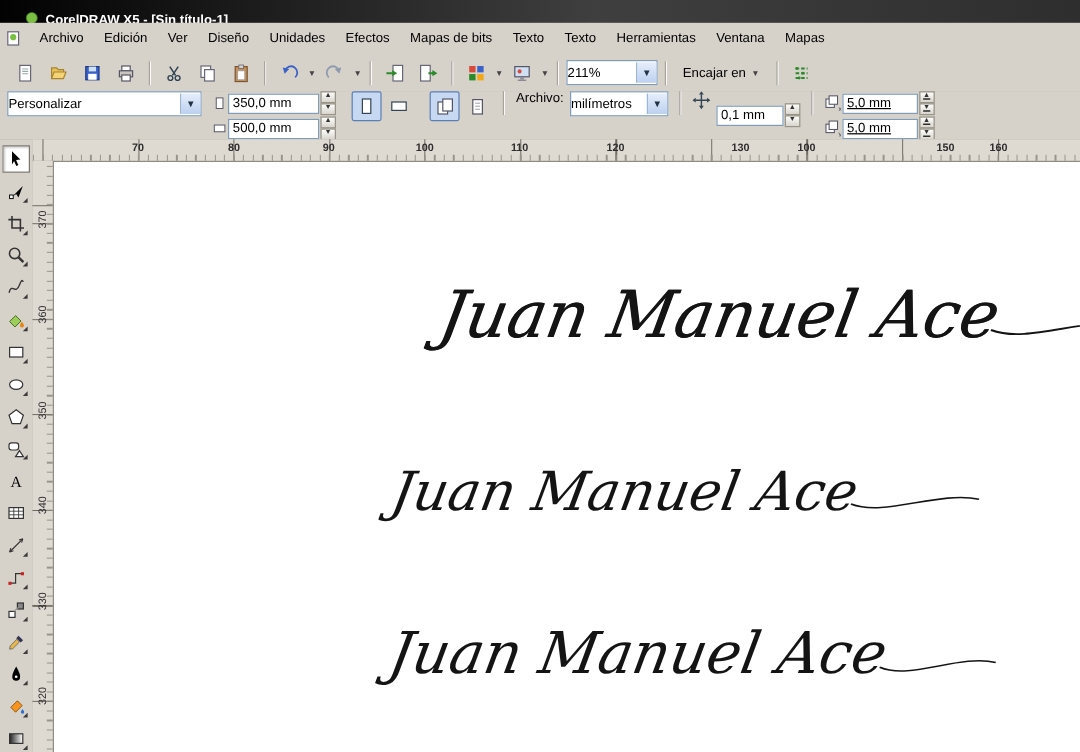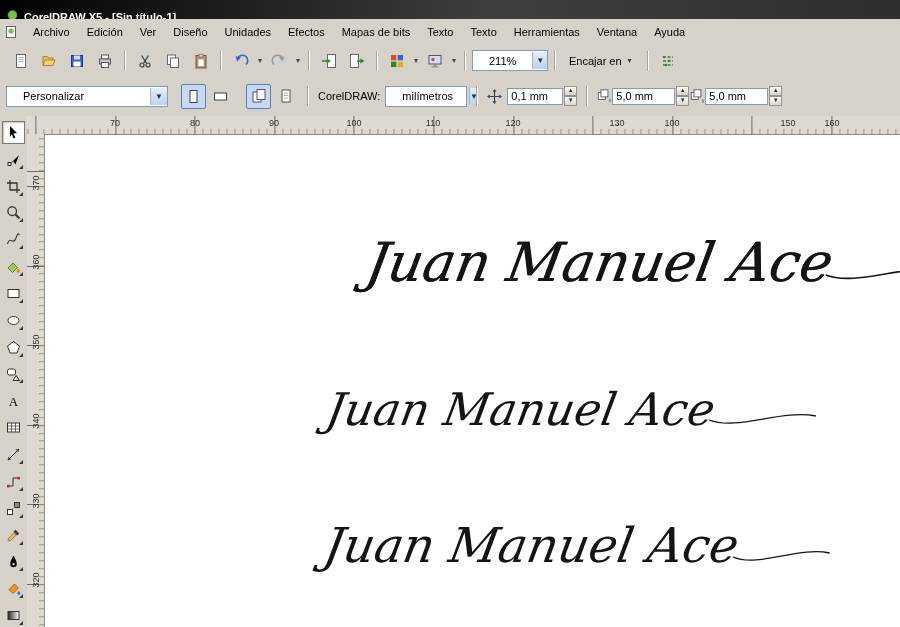--- a/index.html
+++ b/index.html
@@ -3,40 +3,40 @@
 <meta charset="utf-8">
 <style>
   html,body{margin:0;padding:0;}
   body{width:900px;height:627px;position:relative;overflow:hidden;
        font-family:"Liberation Sans",sans-serif;font-size:11px;background:#d6d2ca;color:#000;}
   svg{display:block;}
 
   
   .titlebar{position:absolute;top:0;left:0;right:0;height:34px;
     background:linear-gradient(90deg,#020202,#3f3f3f 55%,#2e2e2e);
-    color:#fff;display:flex;align-items:center;gap:5px;padding-left:6px;
+    color:#fff;display:flex;align-items:center;gap:5px;padding-left:20px;
     font-weight:bold;font-size:11px;}
   
   .menubar{position:absolute;top:19px;left:0;right:0;height:26px;
     display:flex;align-items:center;gap:1px;padding-left:4px;
     background:#d6d2ca;border-bottom:1px solid #bab6ae;}
   .menubar .mi{padding:4px 8px;cursor:default;}
   
   .toolbar{position:absolute;top:45px;left:0;right:0;height:31px;
     display:flex;align-items:center;gap:2px;padding-left:8px;
     background:#d6d2ca;border-bottom:1px solid #bab6ae;}
   .propbar{position:absolute;top:76px;left:0;right:0;height:40px;
-    display:flex;align-items:center;gap:5px;padding-left:6px;
+    display:flex;gap:5px;padding-left:6px;
     background:#d6d2ca;border-bottom:1px solid #8f8b83;}
   .tb{width:24px;height:24px;display:flex;align-items:center;justify-content:center;
       border:1px solid transparent;border-radius:2px;}
   .dd{font-size:8px;color:#444;width:8px;text-align:center;}
   .sep{width:1px;height:20px;background:#a8a49c;border-right:1px solid #fbfaf8;margin:0 4px;}
   .combo{display:flex;align-items:center;background:#fff;border:1px solid #7f9db9;height:19px;}
-  .combo .val{padding:0 16px;flex:1;white-space:nowrap;}
+  .combo .val{padding:0 0;flex:1;white-space:nowrap;}
   .combo .cbtn{width:16px;height:17px;display:flex;align-items:center;justify-content:center;
     background:linear-gradient(#e6eefb,#bcd0ef);border-left:1px solid #9db6d8;font-size:8px;color:#234;}
   .flatdd{display:flex;align-items:center;gap:4px;padding:2px 6px;border:1px solid transparent;}
   input.fld{height:15px;border:1px solid #7f9db9;font-family:inherit;font-size:11px;padding:0 3px;background:#fff;}
   .spin{display:flex;flex-direction:column;width:13px;}
   .spin b{height:8px;font-size:6px;line-height:7px;text-align:center;color:#333;font-weight:normal;
     background:linear-gradient(#fdfdfc,#d9d5cd);border:1px solid #989488;}
   .pairrow{display:flex;align-items:center;gap:1px;}
   .pbbtn{width:23px;height:23px;display:flex;align-items:center;justify-content:center;
     border:1px solid transparent;border-radius:2px;}
@@ -49,21 +49,21 @@
     padding-top:5px;gap:4px;}
   .tool{width:21px;height:21px;display:flex;align-items:center;justify-content:center;
     position:relative;border:1px solid transparent;}
   .tool.pressed{background:#fff;border:1px solid #7c7870;box-shadow:inset 1px 1px 2px rgba(0,0,0,.25);}
   .tool.fly::after{content:"";position:absolute;right:1px;bottom:1px;
     border-left:4px solid transparent;border-bottom:4px solid #3a3a3a;}
 
   .hruler{position:absolute;left:27px;right:0;top:116px;height:18px;background:#dedad2;
     border-bottom:1px solid #8f8b83;
     background-image:repeating-linear-gradient(90deg,#6f6b63 0 1px,transparent 1px 79.6px);
-    background-position:8.4px 0;}
+    background-position:8.4px 0;font-weight:bold;}
   .hruler::after{content:"";position:absolute;left:0;right:0;bottom:0;height:5px;
     background:repeating-linear-gradient(90deg,#98948c 0 1px,transparent 1px 7.96px);
     background-position:0.44px 0;}
   .hruler span{position:absolute;top:2px;transform:translateX(-50%);font-size:9px;color:#2e2e2e;}
 
   .vruler{position:absolute;left:27px;top:134px;width:17px;bottom:0;background:#dedad2;
     border-right:1px solid #8f8b83;
     background-image:repeating-linear-gradient(180deg,#6f6b63 0 1px,transparent 1px 79.6px);
     background-position:0 52px;}
   .vruler::before{content:"";position:absolute;top:0;bottom:0;right:0;width:5px;
@@ -100,21 +100,21 @@
   <span class="mi">Edición</span>
   <span class="mi">Ver</span>
   <span class="mi">Diseño</span>
   <span class="mi">Unidades</span>
   <span class="mi">Efectos</span>
   <span class="mi">Mapas de bits</span>
   <span class="mi">Texto</span>
   <span class="mi">Texto</span>
   <span class="mi">Herramientas</span>
   <span class="mi">Ventana</span>
-  <span class="mi">Ayuda</span>
+  <span class="mi">Mapas</span>
 </div>
 
 <div class="toolbar">
   <div class="tb">
     <svg width="16" height="16" viewBox="0 0 16 16">
       <rect x="3.5" y="1.5" width="9" height="13" fill="#fff" stroke="#667"></rect>
       <path d="M5.5 4.5h5M5.5 6.5h5M5.5 8.5h5" stroke="#9aa" stroke-width=".9"></path>
       </svg>
   </div>
   <div class="tb">
@@ -229,20 +229,42 @@
       </svg>
   </div>
 </div>
 
 <div class="propbar">
   <div class="combo" style="width:160px">
     <span class="val">Personalizar</span>
     <span class="cbtn">▼</span>
   </div>
 
+  <div style="display:flex;flex-direction:column;gap:1px;margin-left:4px;">
+    <div class="pairrow">
+      <svg width="12" height="14" viewBox="0 0 15 15">
+        <rect x="4" y="2" width="7" height="11" fill="#fff" stroke="#556"></rect>
+        </svg>
+      <input class="fld" style="width: 68px;" value="350,0 mm">
+      <div class="spin">
+          <b>▲</b>
+          <b>▼</b>
+        </div>
+    </div>
+    <div class="pairrow">
+      <svg width="12" height="14" viewBox="0 0 15 15">
+        <rect x="2" y="4" width="11" height="7" fill="#fff" stroke="#556"></rect>
+        </svg>
+      <input class="fld" style="width: 68px;" value="500,0 mm">
+      <div class="spin">
+          <b>▲</b>
+          <b>▼</b>
+        </div>
+    </div>
+  </div>
 
   <div style="display:flex;gap:2px;margin-left:8px;">
     <div class="pbbtn pressed">
       <svg width="15" height="15" viewBox="0 0 15 15">
         <rect x="4" y="1.5" width="7" height="12" fill="#fff" stroke="#345"></rect>
         </svg>
     </div>
     <div class="pbbtn">
       <svg width="15" height="15" viewBox="0 0 15 15">
         <rect x="1.5" y="4" width="12" height="7" fill="#fff" stroke="#345"></rect>
@@ -260,21 +282,21 @@
     <div class="pbbtn">
       <svg width="16" height="16" viewBox="0 0 16 16">
         <rect x="4" y="2" width="8" height="12" fill="#fff" stroke="#556"></rect>
         <path d="M6 5h4M6 7.5h4M6 10h4" stroke="#99a" stroke-width=".8"></path>
         </svg>
     </div>
   </div>
 
   <div class="sep"></div>
 
-  <span class="lbl">CorelDRAW:</span>
+  <span class="lbl">Archivo:</span>
   <div class="combo" style="width:80px">
     <span class="val">milímetros</span>
     <span class="cbtn">▼</span>
   </div>
 
   <div class="sep"></div>
 
   <svg width="15" height="15" viewBox="0 0 15 15">
     <path d="M7.5 2.5v10M2.5 7.5h10" stroke="#345" stroke-width="1.2"></path>
     <path d="M7.5 0l2 2.8h-4zM7.5 15l2-2.8h-4zM0 7.5l2.8-2v4zM15 7.5l-2.8-2v4z" fill="#345"></path>
@@ -282,21 +304,21 @@
   <div class="pairrow">
     <input class="fld" style="width: 48px;" value="0,1 mm">
     <div class="spin">
         <b>▲</b>
         <b>▼</b>
       </div>
   </div>
 
   <div class="sep"></div>
 
-  <div style="display:flex;flex-direction:row;gap:1px;">
+  <div style="display:flex;flex-direction:column;gap:1px;text-decoration:underline;">
     <div class="pairrow">
       <svg width="14" height="14" viewBox="0 0 16 16">
         <rect x="1.5" y="4" width="8" height="8" fill="#fff" stroke="#556"></rect>
         <rect x="4.5" y="1" width="8" height="8" fill="#fff" stroke="#556"></rect>
         <text x="13.5" y="15" font-size="6.5" font-family="Liberation Sans" fill="#345">x</text>
         </svg>
       <input class="fld" style="width: 55px;" value="5,0 mm">
       <div class="spin">
           <b>▲</b>
           <b>▼</b>

